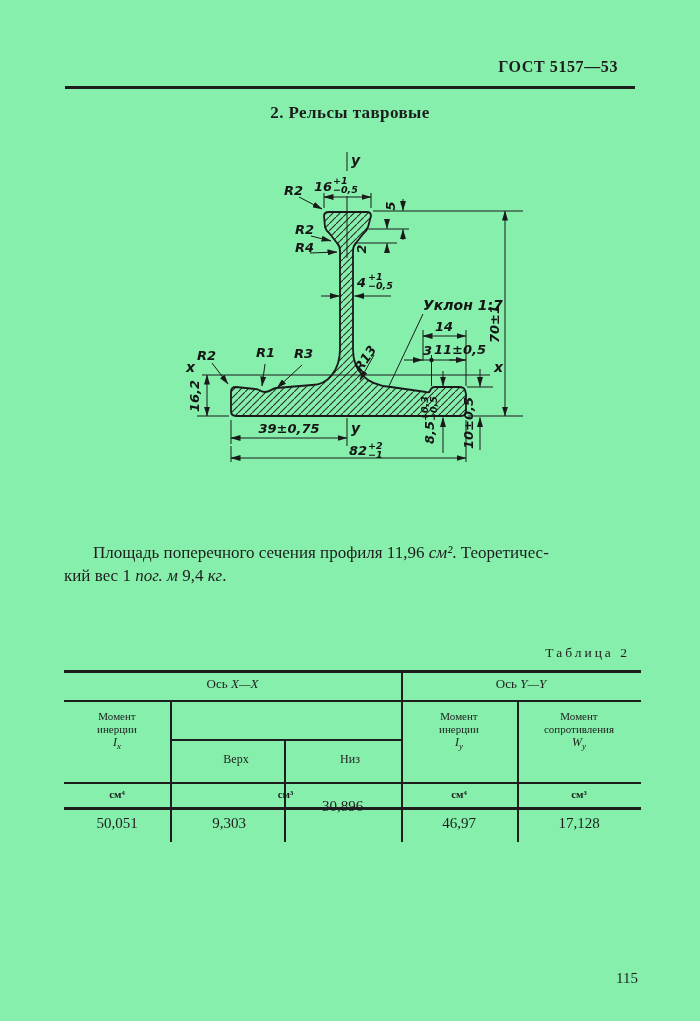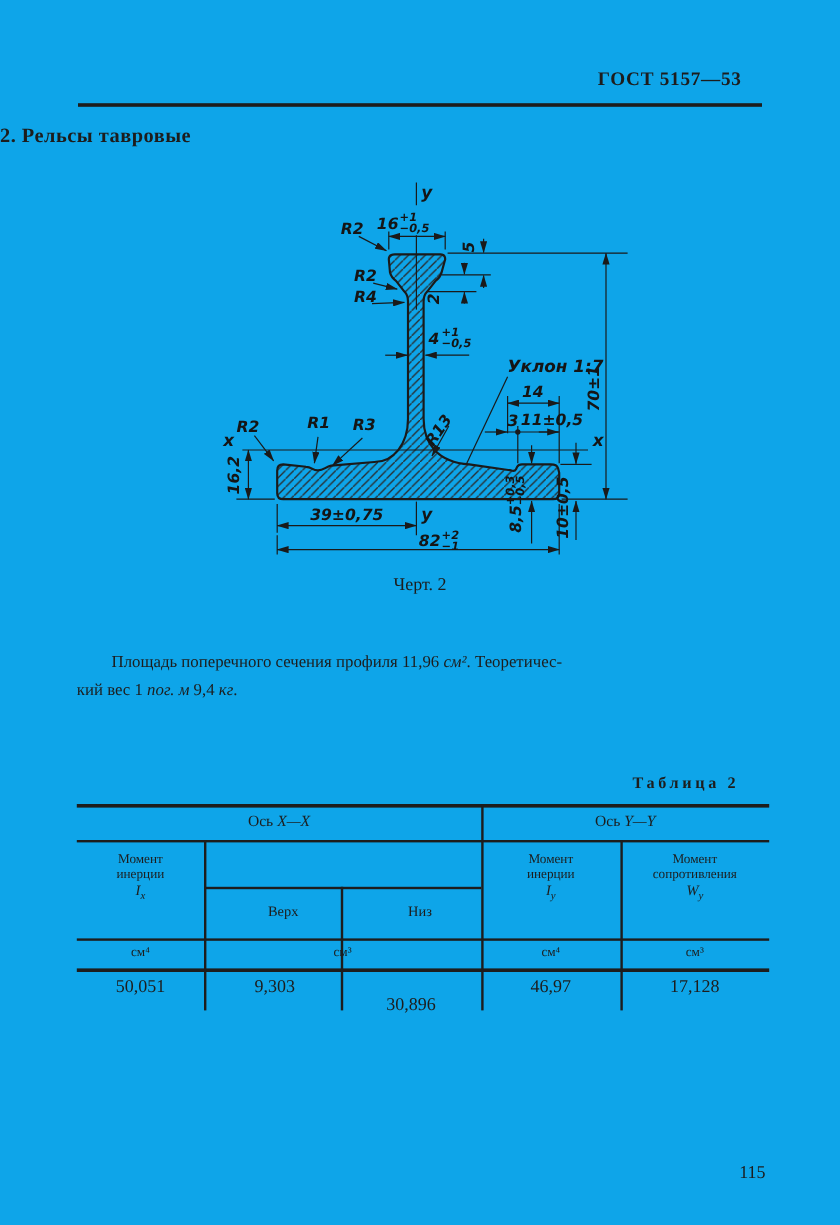--- a/index.html
+++ b/index.html
@@ -1,36 +1,36 @@
 <!DOCTYPE html>
 <html><head>
 <meta charset="utf-8">
 <style>
   html,body{margin:0;padding:0;background:#e8e8e6;}
-  .page{position:relative;width:700px;height:1021px;margin:0 auto;background:#0ea5e9;
+  .page{position:relative;width:700px;height:1021px;margin:0 auto;background:#86efac;
         font-family:"Liberation Serif",serif;color:#1d1d1d;overflow:hidden;}
   .gost{position:absolute;top:58px;left:0;right:82px;text-align:right;
         font-weight:bold;font-size:16px;letter-spacing:0.6px;}
   .rule{position:absolute;left:65px;top:86px;width:570px;height:3px;background:#1d1d1d;}
-  .title{position:absolute;left:0;width:700px;top:103px;text-align:left;
+  .title{position:absolute;left:0;width:700px;top:103px;text-align:center;
          font-size:17px;font-weight:bold;margin:0;letter-spacing:0.4px;}
   svg.draw{position:absolute;left:175px;top:143px;}
   .figcap{position:absolute;left:0;width:700px;top:480px;text-align:center;font-size:15px;}
-  .para{position:absolute;left:64px;top:541px;width:578px;font-size:14px;
+  .para{position:absolute;left:64px;top:541px;width:578px;font-size:17px;
         line-height:23px;margin:0;text-indent:29px;}
   .para .it{font-style:italic;}
-  .tbltitle{position:absolute;right:84px;top:645px;font-size:13.5px;letter-spacing:3px;font-weight:bold;}
+  .tbltitle{position:absolute;right:70px;top:645px;font-size:13.5px;letter-spacing:3px;}
   .gtable{position:absolute;left:64px;top:670px;width:577px;height:172px;font-size:11px;line-height:13px;}
   .ln{position:absolute;background:#1d1d1d;}
   .cell{position:absolute;text-align:center;}
   .cell i{font-size:12px;}
   .cell sub{font-size:9px;font-style:italic;}
   .axcell{font-size:13px;}
   .axcell i{font-size:13px;}
-  .ucell{font-size:11px;font-weight:normal;}
+  .ucell{font-size:11px;font-weight:bold;}
   .vcell{font-size:15px;}
   .pageno{position:absolute;right:62px;top:941px;font-size:15px;margin-top:29px;}
   
   .outl{fill:url(#hat);stroke:#1a1a1a;stroke-width:1.8;stroke-linejoin:round;}
   .tl{stroke:#1a1a1a;stroke-width:1;fill:none;}
   .tx{font:italic 600 13px "DejaVu Sans",sans-serif;fill:#151515;}
   .txs{font:italic 600 9.5px "DejaVu Sans",sans-serif;fill:#151515;}
   .txa{font:italic 600 14px "DejaVu Sans",sans-serif;fill:#151515;}
 </style>
 </head>
@@ -187,21 +187,20 @@
     <g class="tl">
       <path d="M480,369 V386.5" marker-end="url(#arr)"></path>
       <path d="M480,450 V417.5" marker-end="url(#arr)"></path>
       <path d="M467,387 H493"></path>
     </g>
     <g transform="translate(473,449) rotate(-90)">
       <text class="tx" x="0" y="0">10±0,5</text>
     </g>
   </svg>
 
-  <div class="figcap">Черт. 2</div>
 
   <p class="para"><span>Площадь поперечного сечения профиля 11,96 </span><span class="it">см²</span><span>.  Теоретичес-</span><br><span>кий вес 1 </span><span class="it">пог. м</span><span> 9,4 </span><span class="it">кг</span><span>.</span></p>
 
   <div class="tbltitle">Таблица 2</div>
 
   <div class="gtable">
 
     <div class="ln" style="left:0;top:0;width:577px;height:3px"></div>
     <div class="ln" style="left:0;top:30px;width:577px;height:1.5px"></div>
     <div class="ln" style="left:106px;top:69px;width:231px;height:1.5px"></div>
@@ -233,19 +232,19 @@
       <div><i>W</i><sub>y</sub></div>
     </div>
 
     <div class="cell ucell" style="left:0;top:118px;width:106px">см⁴</div>
     <div class="cell ucell" style="left:106px;top:118px;width:231px">см³</div>
     <div class="cell ucell" style="left:337px;top:118px;width:116px">см⁴</div>
     <div class="cell ucell" style="left:453px;top:118px;width:124px">см³</div>
 
     <div class="cell vcell" style="left:0;top:147px;width:106px">50,051</div>
     <div class="cell vcell" style="left:106px;top:147px;width:118px">9,303</div>
-    <div class="cell vcell" style="left:220px;top:162px;width:117px">30,896</div>
+    <div class="cell vcell" style="left:220px;top:130px;width:117px">30,896</div>
     <div class="cell vcell" style="left:337px;top:147px;width:116px">46,97</div>
     <div class="cell vcell" style="left:453px;top:147px;width:124px">17,128</div>
   </div>
 
   <div class="pageno">115</div>
 </div>
 
 </body></html>

